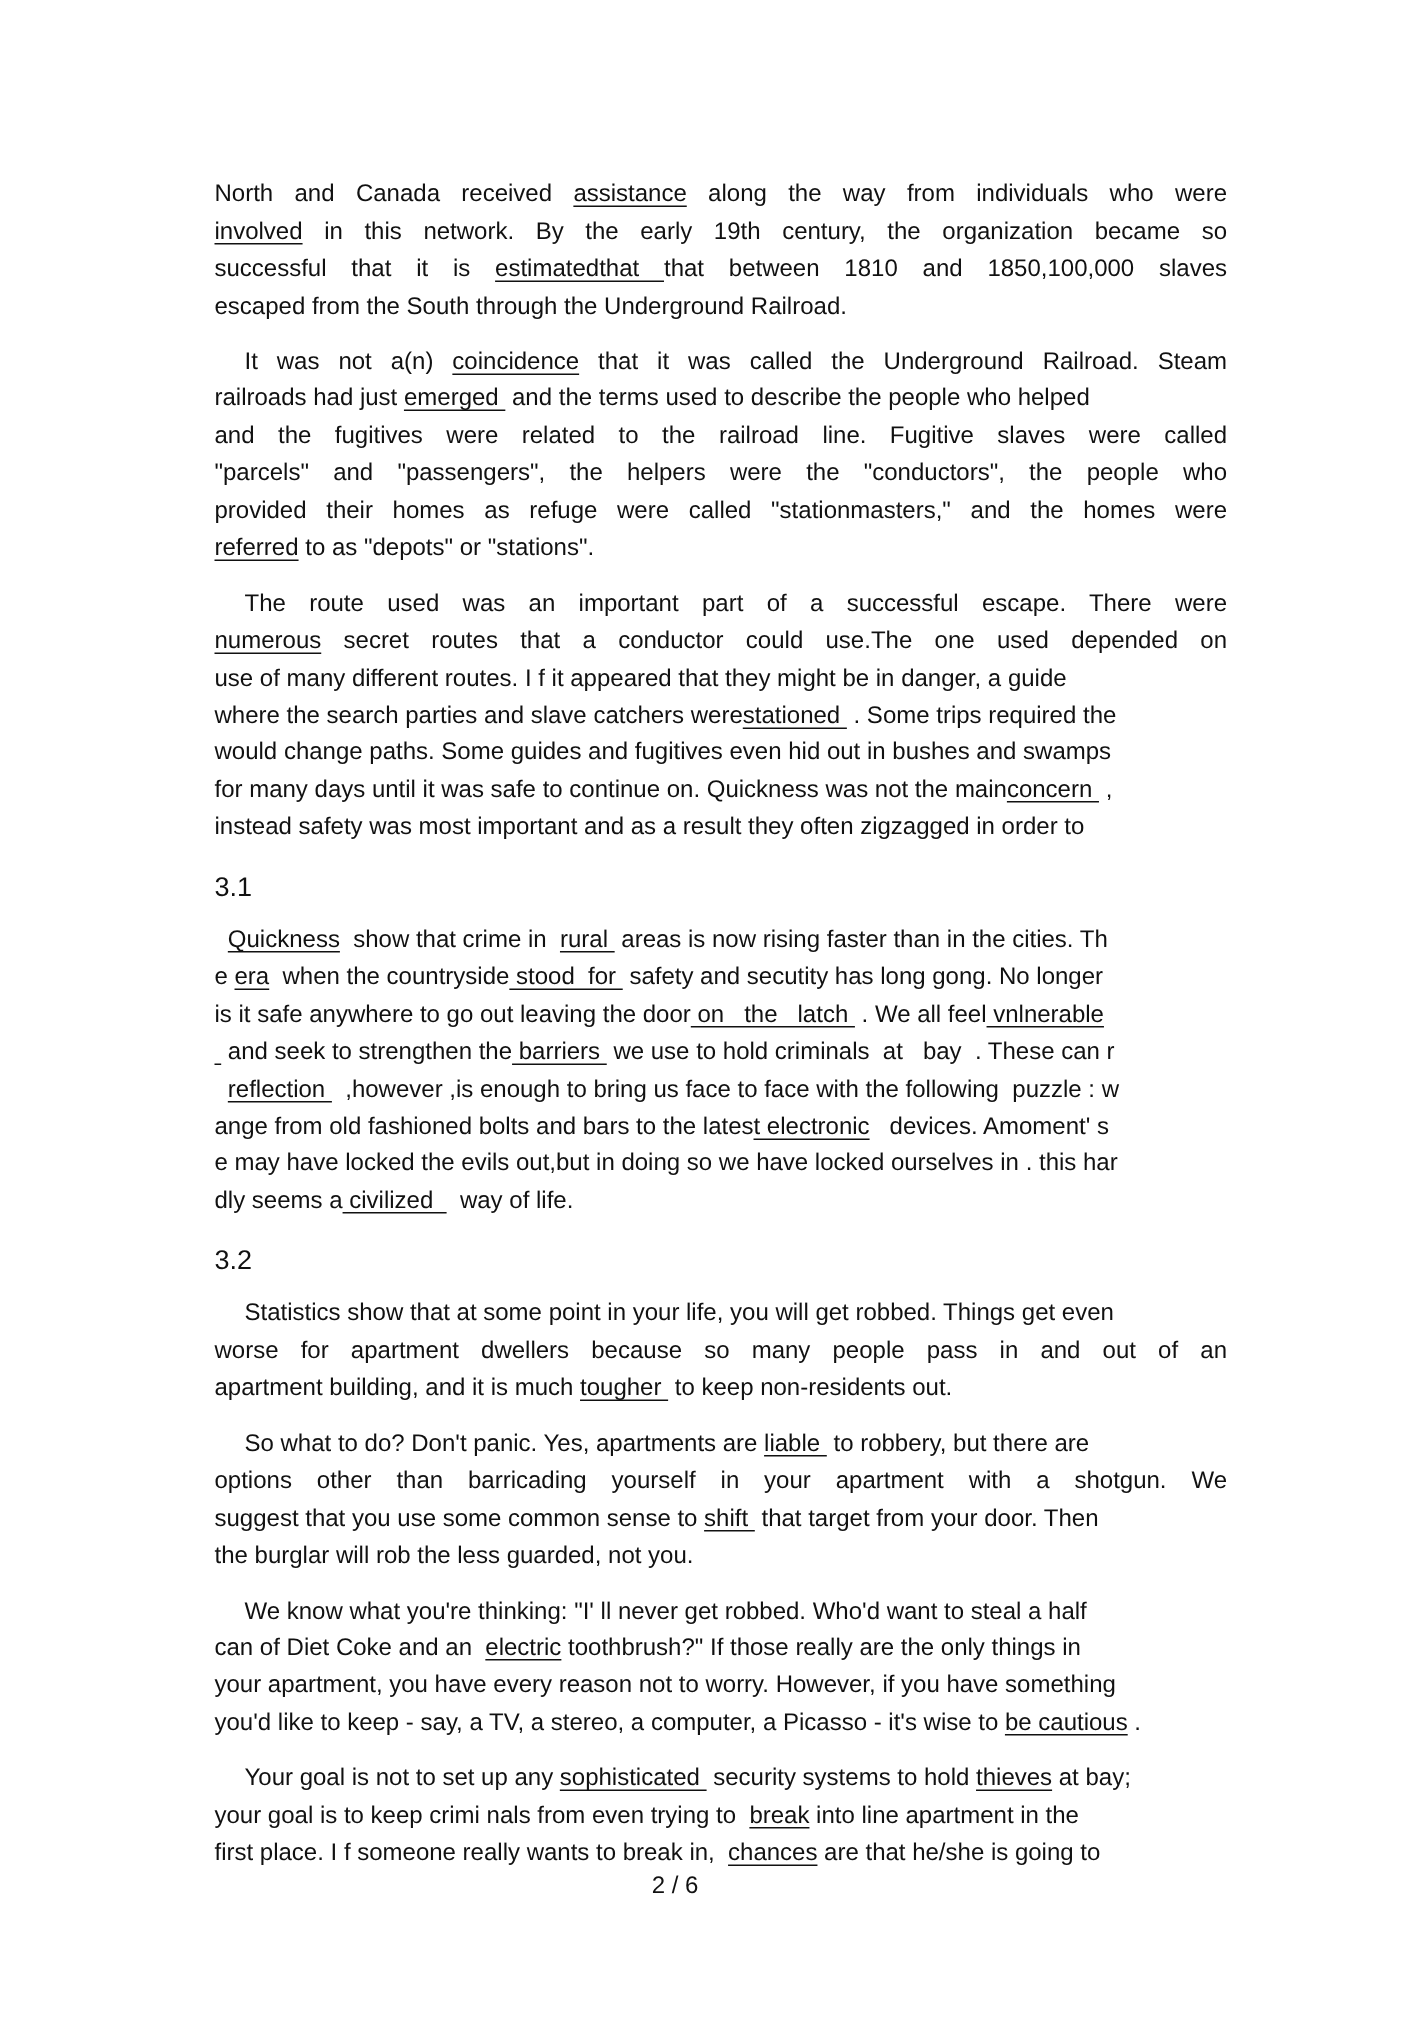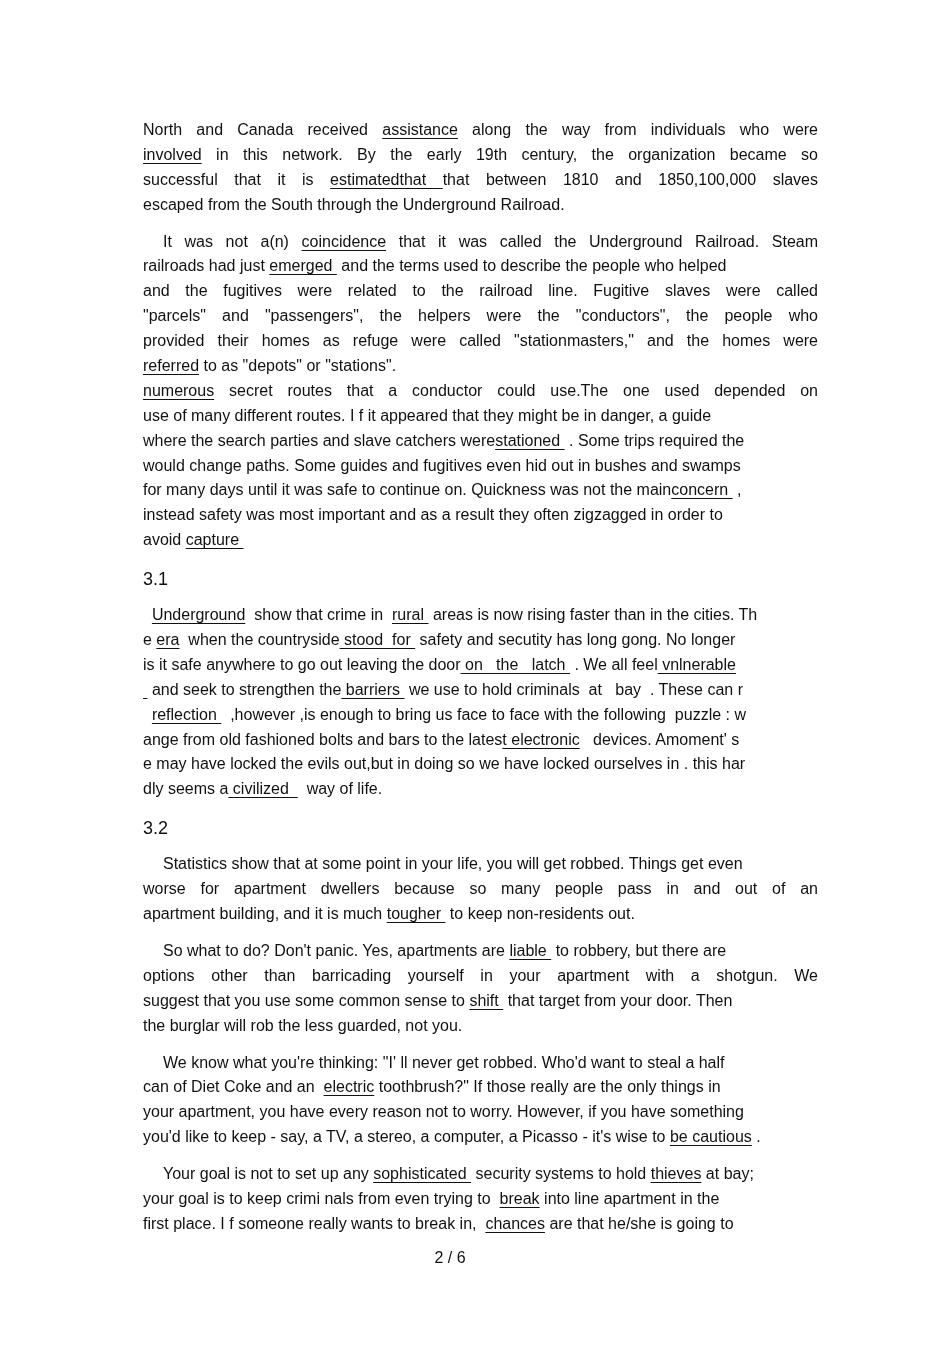--- a/index.html
+++ b/index.html
@@ -21,31 +21,31 @@
       <div class="line justify"><span>North and Canada received </span><span class="u">assistance</span><span> along the way from individuals who were</span></div>
       <div class="line justify"><span class="u">involved</span><span> in this network. By the early 19th century, the organization became so</span></div>
       <div class="line justify"><span>successful that it is </span><span class="u">estimatedthat </span><span> that between 1810 and 1850,100,000 slaves</span></div>
       <div class="line"><span>escaped from the South through the Underground Railroad.</span></div>
       <div class="line indent justify"><span>It was not a(n) </span><span class="u">coincidence</span><span> that it was called the Underground Railroad. Steam</span></div>
       <div class="line"><span>railroads had just </span><span class="u">emerged </span><span> and the terms used to describe the people who helped</span></div>
       <div class="line justify"><span>and the fugitives were related to the railroad line. Fugitive slaves were called</span></div>
       <div class="line justify"><span>"parcels" and "passengers", the helpers were the "conductors", the people who</span></div>
       <div class="line justify"><span>provided their homes as refuge were called "stationmasters," and the homes were</span></div>
       <div class="line"><span class="u">referred</span><span> to as "depots" or "stations".</span></div>
+      <div class="line indent justify"><span>The route used was an important part of a successful escape. There were</span></div>
       <div class="line justify"><span class="u">numerous</span><span> secret routes that a conductor could use.The one used depended on</span></div>
       <div class="line"><span>use of many different routes. I f it appeared that they might be in danger, a guide</span></div>
       <div class="line"><span>where the search parties and slave catchers were</span><span class="u">stationed </span><span> . Some trips required the</span></div>
       <div class="line"><span>would change paths. Some guides and fugitives even hid out in bushes and swamps</span></div>
       <div class="line"><span>for many days until it was safe to continue on. Quickness was not the main</span><span class="u">concern </span><span> ,</span></div>
       <div class="line"><span>instead safety was most important and as a result they often zigzagged in order to</span></div>
-      <div class="line"><span>avoid </span><span class="u">capture </span></div>
     </div>
   <div class="heading">3.1</div>
   <div id="s31">
-      <div class="line"><span>  </span><span class="u">Underground</span><span>  show that crime in  </span><span class="u">rural </span><span> areas is now rising faster than in the cities. Th</span></div>
+      <div class="line"><span>  </span><span class="u">Quickness</span><span>  show that crime in  </span><span class="u">rural </span><span> areas is now rising faster than in the cities. Th</span></div>
       <div class="line"><span>e </span><span class="u">era</span><span>  when the countryside</span><span class="u"> stood  for </span><span> safety and secutity has long gong. No longer</span></div>
       <div class="line"><span>is it safe anywhere to go out leaving the door</span><span class="u"> on   the   latch </span><span> . We all feel</span><span class="u"> vnlnerable</span></div>
       <div class="line"><span class="u"> </span><span> and seek to strengthen the</span><span class="u"> barriers </span><span> we use to hold criminals  at   bay  . These can r</span></div>
       <div class="line"><span>  </span><span class="u">reflection </span><span>  ,however ,is enough to bring us face to face with the following  puzzle : w</span></div>
       <div class="line"><span>ange from old fashioned bolts and bars to the lates</span><span class="u">t electronic</span><span>   devices. Amoment' s</span></div>
       <div class="line"><span>e may have locked the evils out,but in doing so we have locked ourselves in . this har</span></div>
       <div class="line"><span>dly seems a</span><span class="u"> civilized  </span><span>  way of life.</span></div>
     </div>
   <div class="heading">3.2</div>
   <div id="s32">

